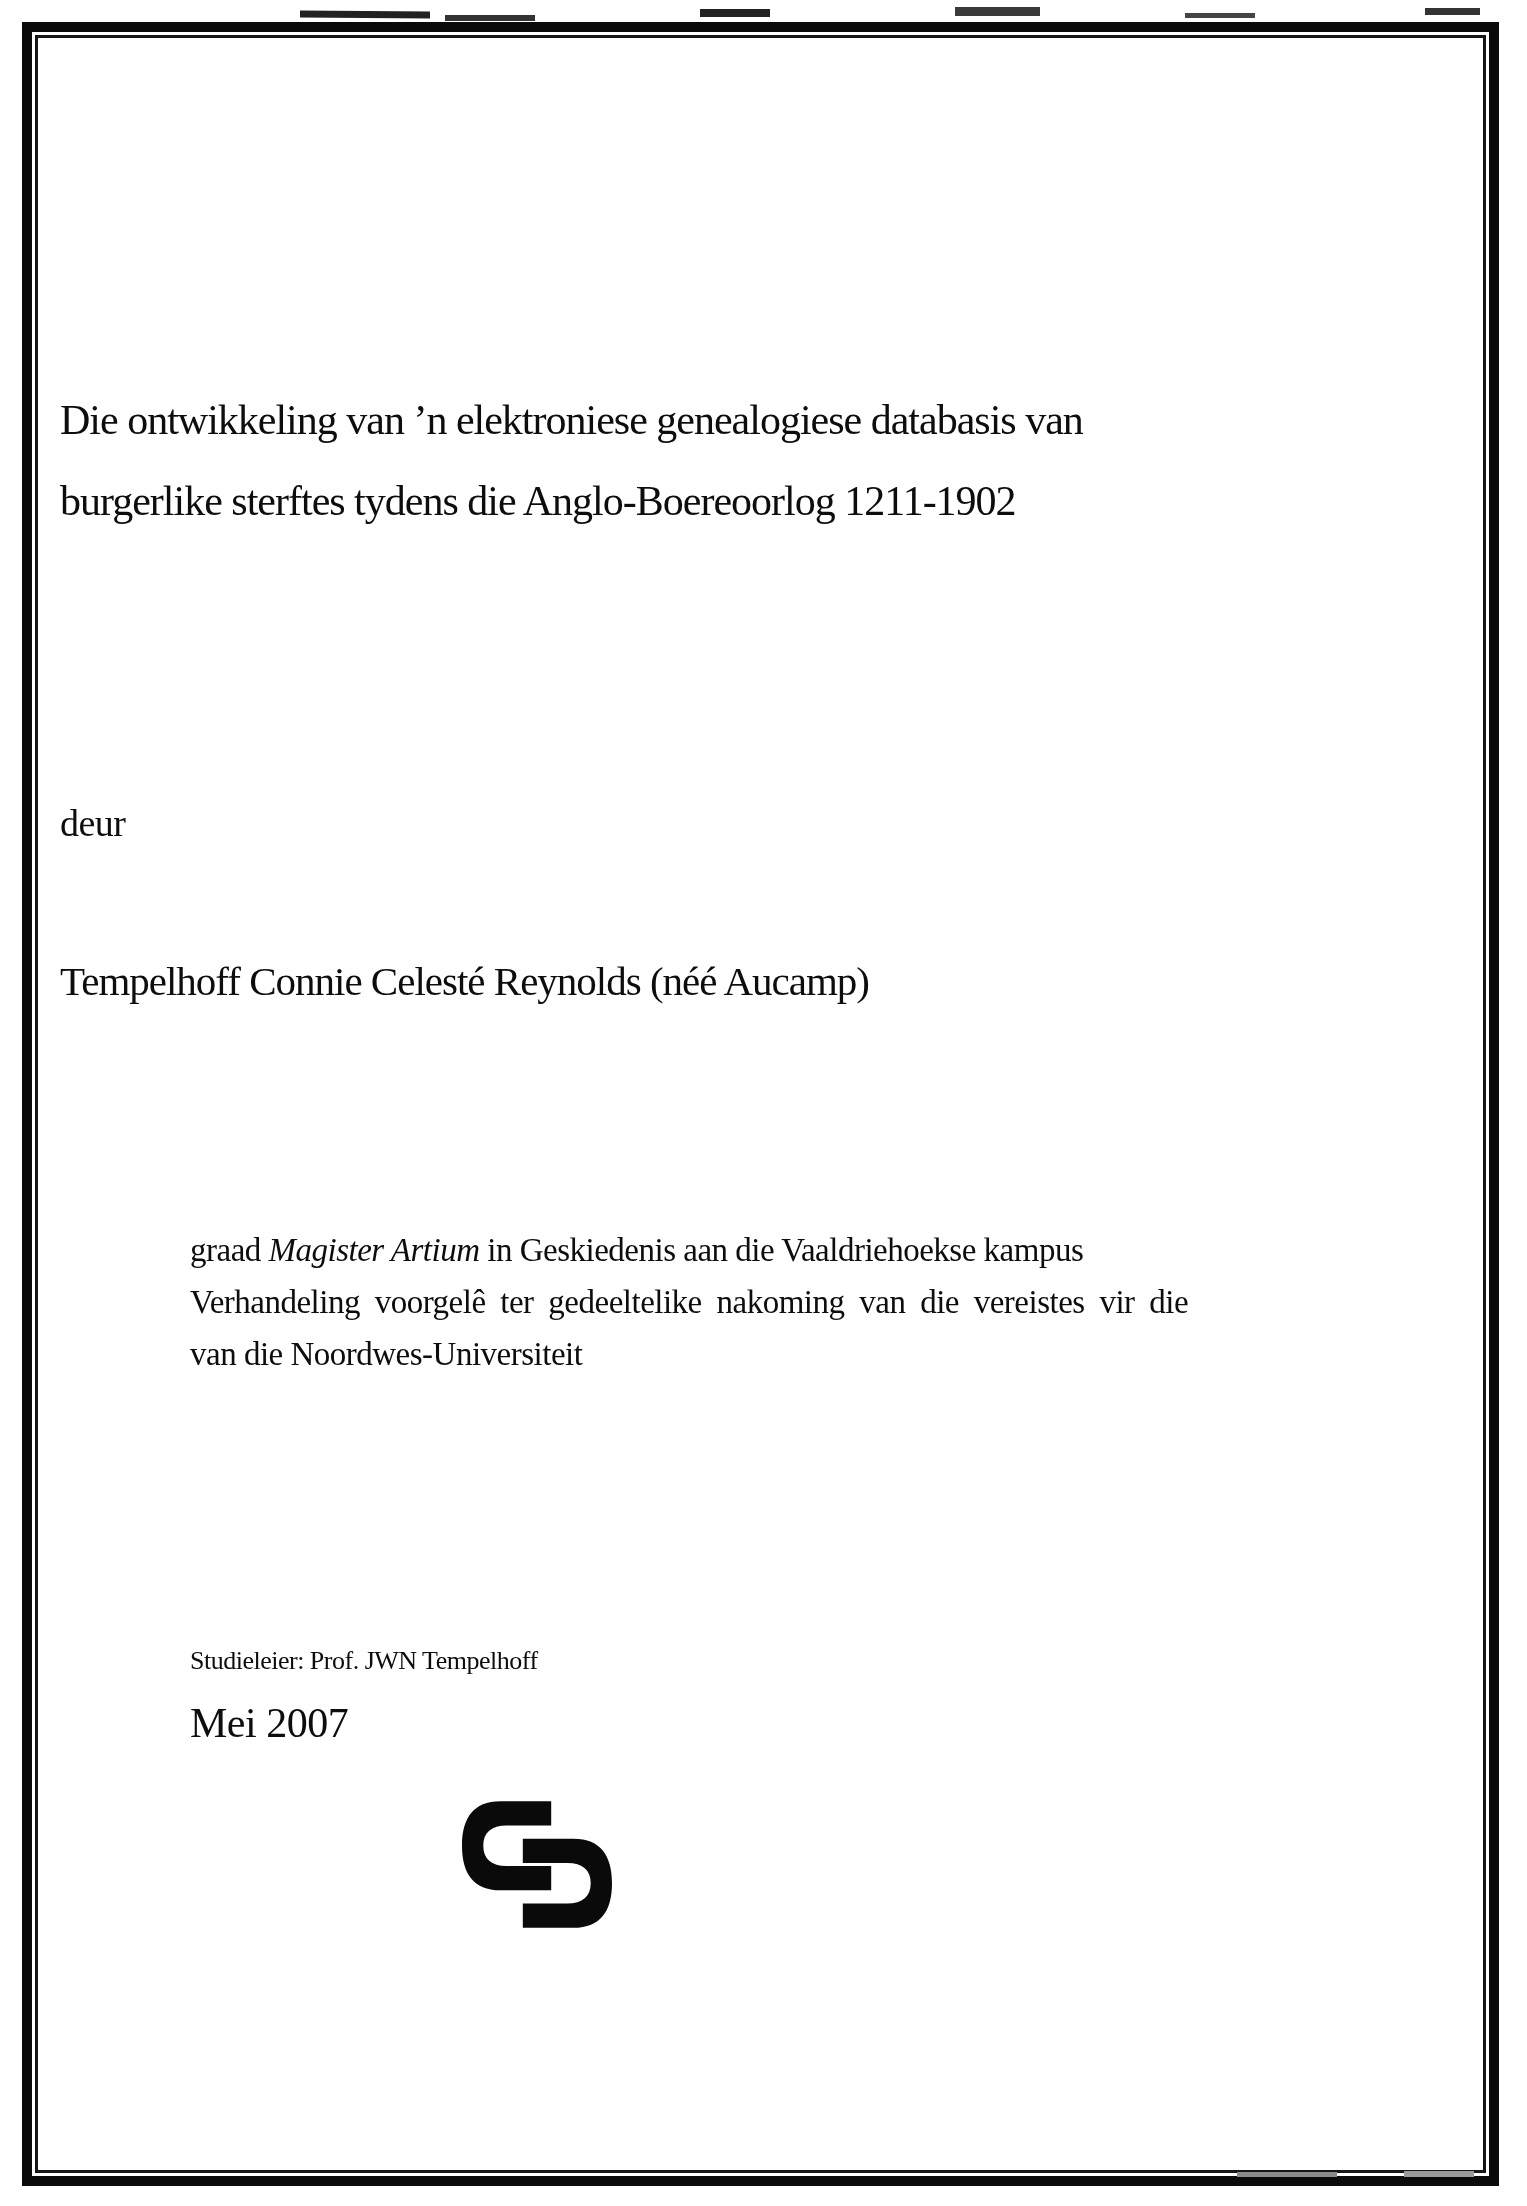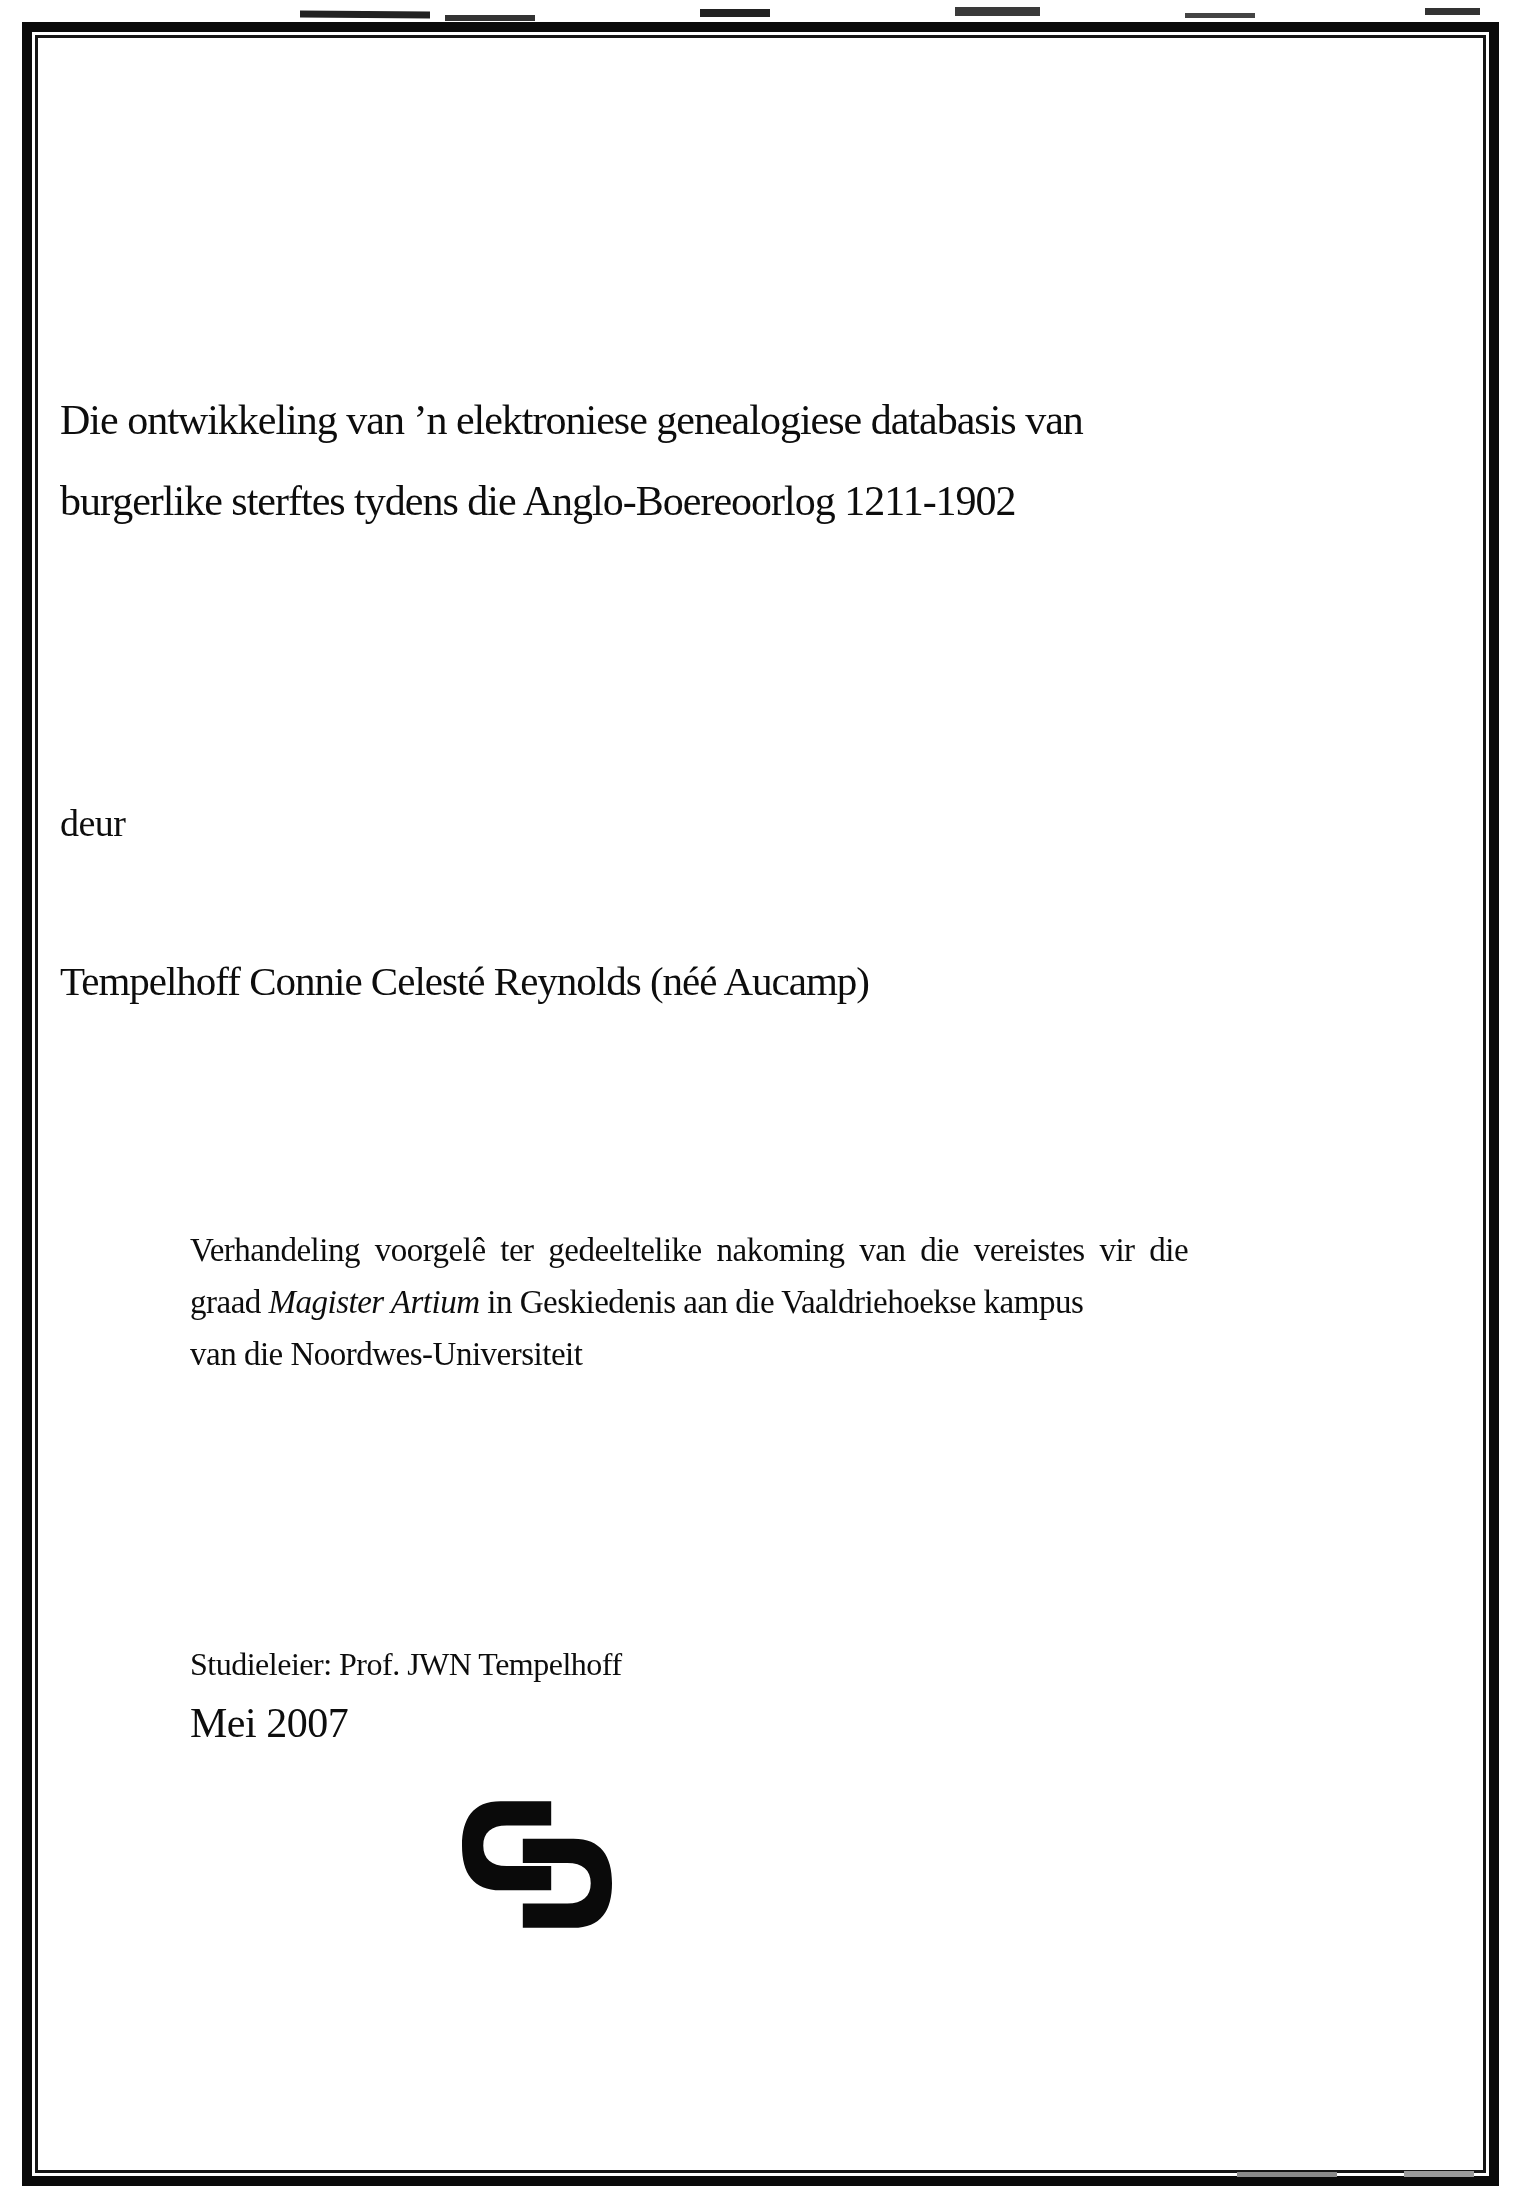--- a/index.html
+++ b/index.html
@@ -75,21 +75,21 @@
   .statement .line.justified {
     word-spacing: 7px;
   }
   .statement .italic {
     font-style: italic;
   }
   .supervisor-line {
     position: absolute;
     left: 190px;
     top: 1646px;
-    font-size: 32px;
+    font-size: 26px;
     letter-spacing: -0.5px;
     white-space: nowrap;
   }
   .date-line {
     position: absolute;
     left: 190px;
     top: 1699px;
     font-size: 42px;
     letter-spacing: -0.5px;
     white-space: nowrap;
@@ -159,22 +159,22 @@
 <div class="artifact b2"></div>
 
 <div class="centered-line title-line">Die ontwikkeling van ’n elektroniese genealogiese databasis van</div>
 <div class="centered-line title-line title-line2">burgerlike sterftes tydens die Anglo-Boereoorlog 1211-1902</div>
 
 <div class="centered-line byline">deur</div>
 
 <div class="centered-line author-line">Tempelhoff Connie Celesté Reynolds (néé Aucamp)</div>
 
 <div class="statement">
+  <div class="line"><span>graad </span><span class="italic">Magister Artium</span><span> in Geskiedenis aan die Vaaldriehoekse kampus</span></div>
   <div class="line justified">Verhandeling voorgelê ter gedeeltelike nakoming van die vereistes vir die</div>
-  <div class="line"><span>graad </span><span class="italic">Magister Artium</span><span> in Geskiedenis aan die Vaaldriehoekse kampus</span></div>
   <div class="line">van die Noordwes-Universiteit</div>
 </div>
 
 <div class="supervisor-line">Studieleier: Prof. JWN Tempelhoff</div>
 <div class="date-line">Mei 2007</div>
 
 <div class="logo">
   <svg class="logo-mark" viewBox="0 0 148 125" xmlns="http://www.w3.org/2000/svg">
     <path fill="#0a0a0a" d="M88,0 L38,0 C11,0 0,17 0,44 C0,71 11,88 38,88 L88,88 L88,64 L44,64 C29,64 21,57 21,44 C21,31 29,24 44,24 L88,24 Z"></path>
     <path fill="#0a0a0a" transform="translate(148,125) rotate(180)" d="M88,0 L38,0 C11,0 0,17 0,44 C0,71 11,88 38,88 L88,88 L88,64 L44,64 C29,64 21,57 21,44 C21,31 29,24 44,24 L88,24 Z"></path>

